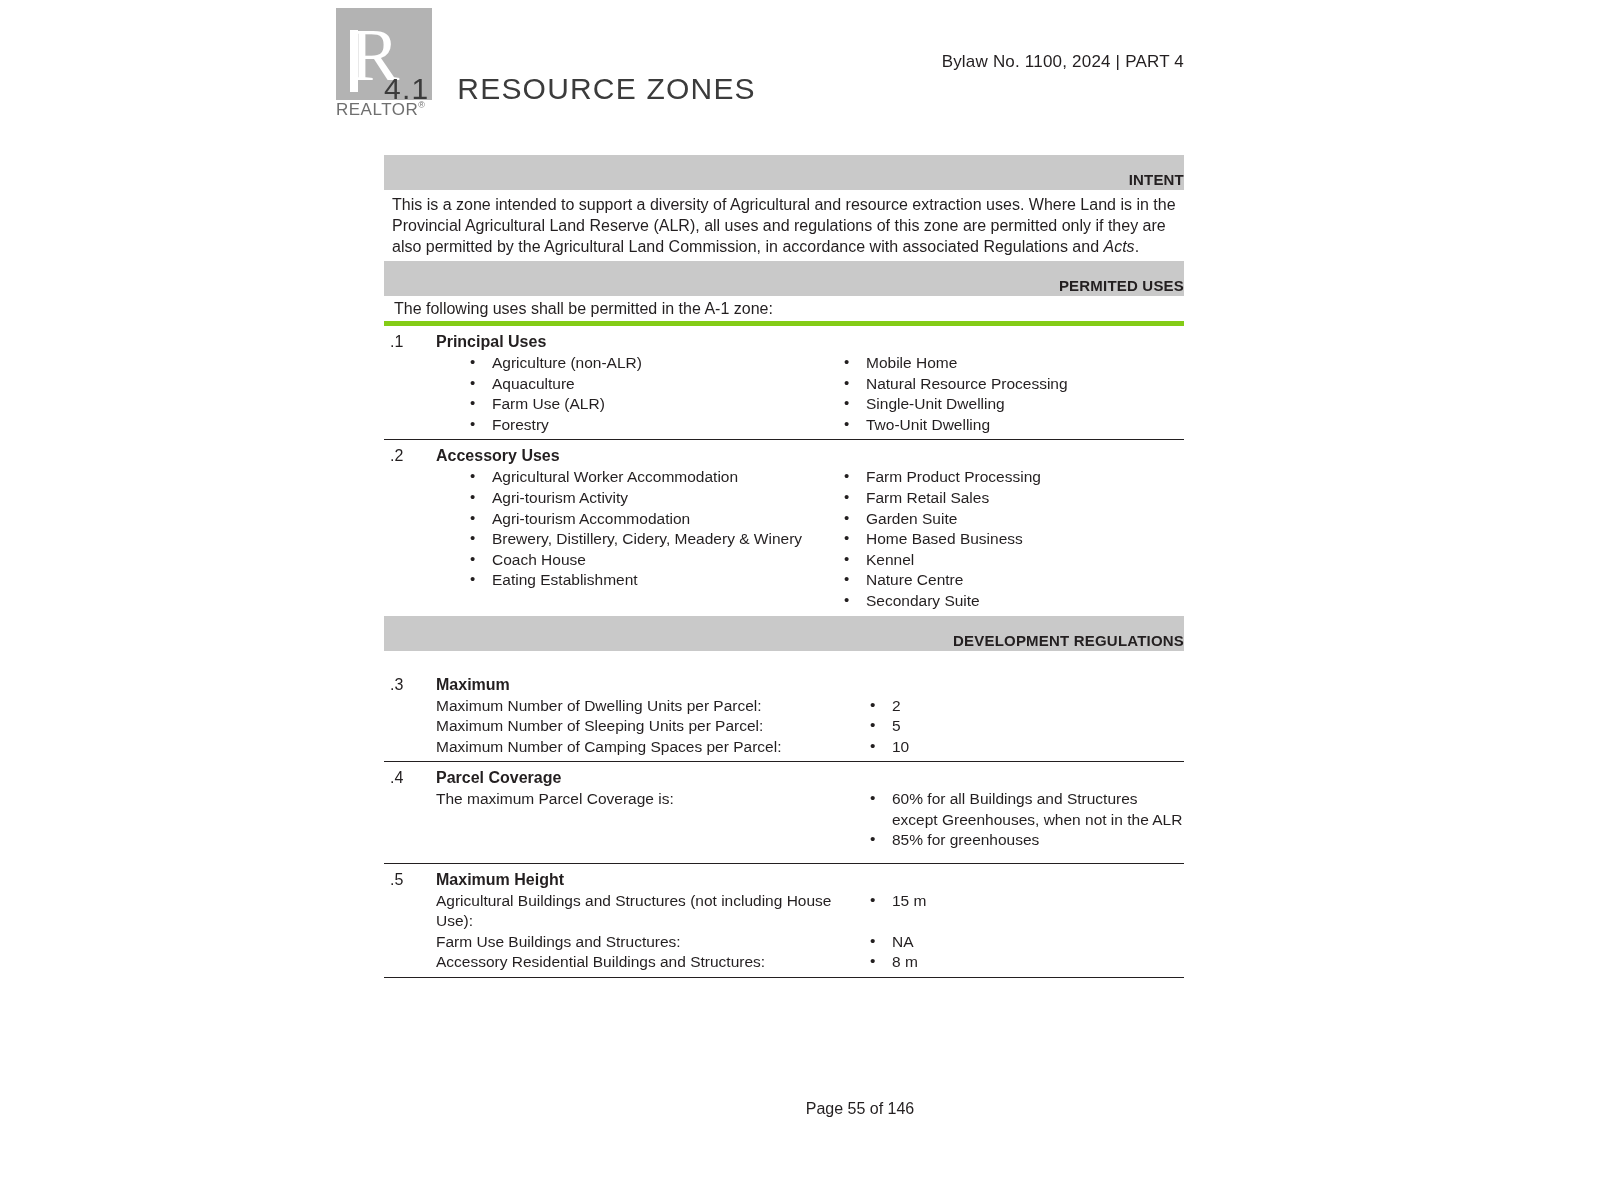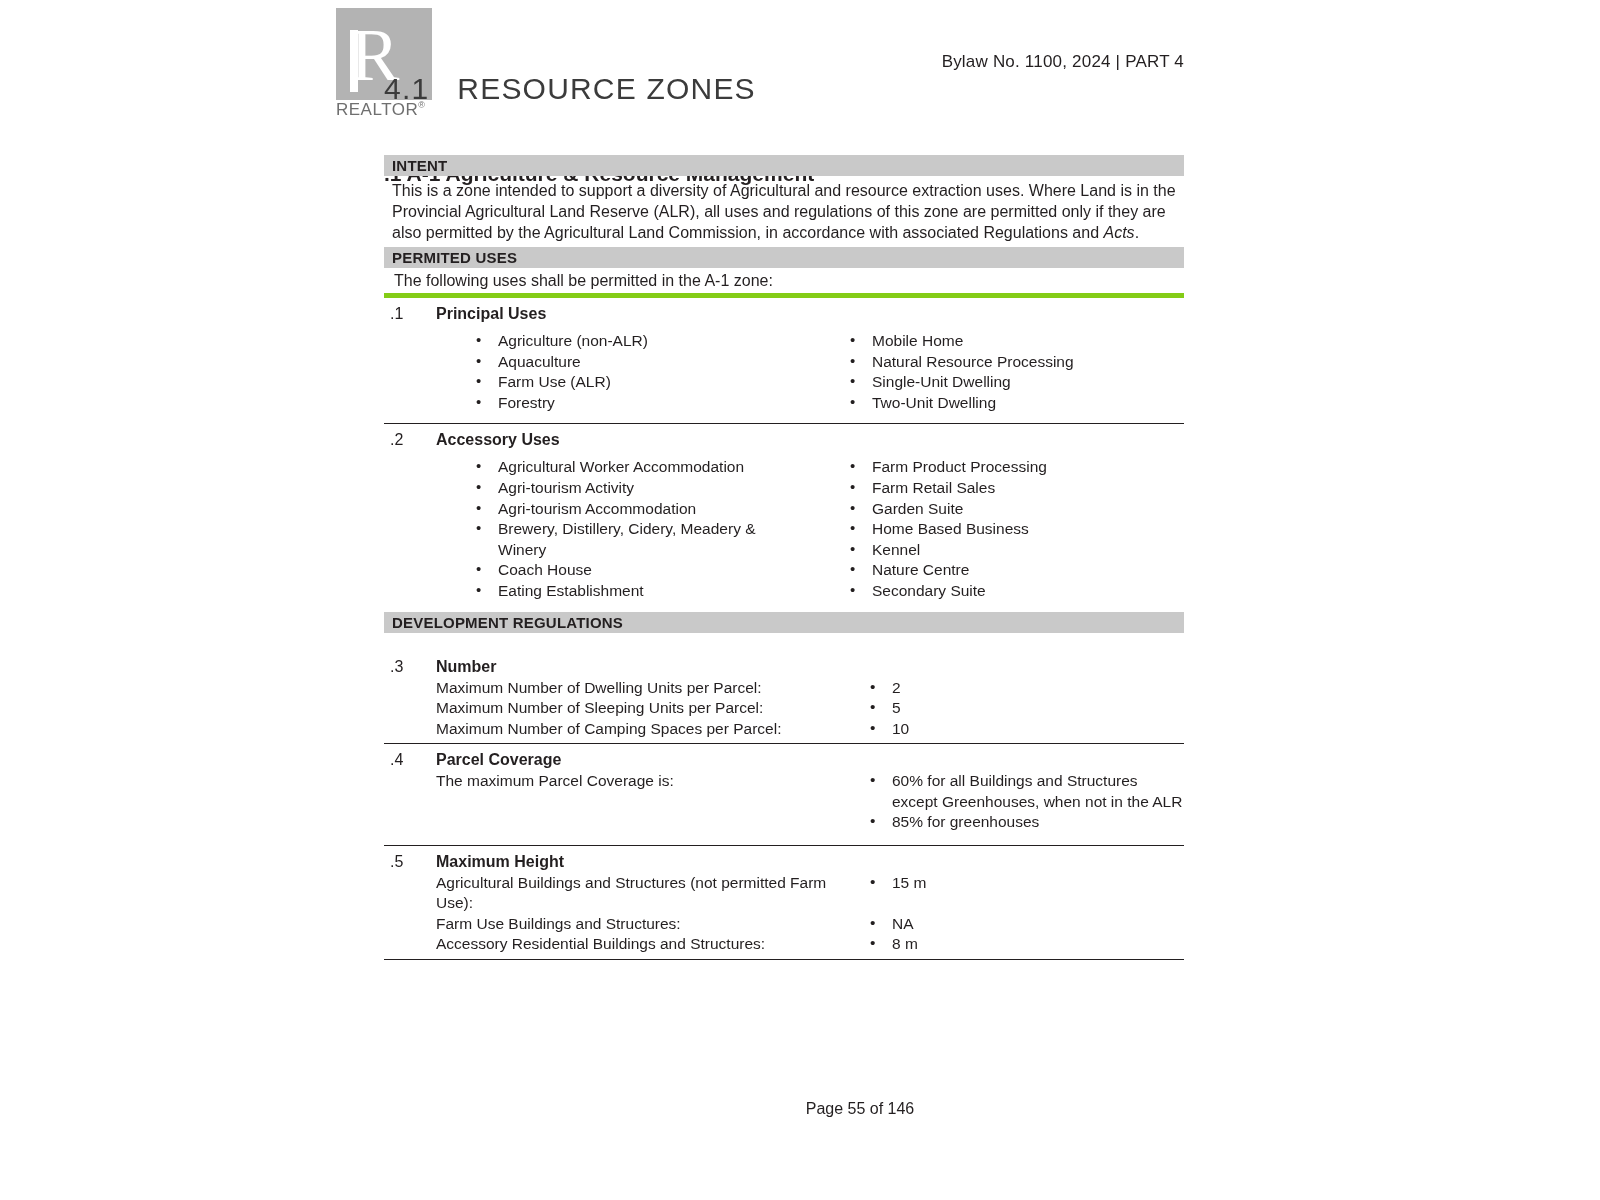--- a/index.html
+++ b/index.html
@@ -104,22 +104,23 @@
     position: absolute;
     left: 384px;
     top: 155px;
     width: 800px;
   }
 
   .band {
     background: #c9c9c9;
     font-weight: 700;
     font-size: 15px;
-    padding: 2px 0 2px 8px;
+    padding: 16px 0 2px 8px;
     letter-spacing: 0.2px;
+    text-align: right;
   }
   .intent-text {
     font-size: 16px;
     line-height: 21px;
     padding: 4px 6px 4px 8px;
   }
   .intent-text i { font-style: italic; }
 
   .sub-note {
     font-size: 16px;
@@ -149,21 +150,21 @@
     padding-bottom: 2px;
   }
 
   .cols {
     display: flex;
   }
   .col { width: 50%; }
 
   ul.bul {
     list-style: none;
-    margin: 6px;
+    margin: 0;
     padding: 0;
   }
   ul.bul li {
     position: relative;
     font-size: 15.5px;
     line-height: 20.6px;
     padding-left: 56px;
   }
   ul.bul li:before {
     content: "\2022";
@@ -297,21 +298,21 @@
         </div>
       </div>
     </div>
 
     <div class="band">DEVELOPMENT REGULATIONS</div>
     <div class="spacer-md"></div>
 
     <div class="row">
       <div class="num">.3</div>
       <div class="rowbody">
-        <div class="sec-title">Number</div>
+        <div class="sec-title">Maximum</div>
         <div class="lv">
           <div class="lab">Maximum Number of Dwelling Units per Parcel:</div>
           <div class="val">2</div>
         </div>
         <div class="lv">
           <div class="lab">Maximum Number of Sleeping Units per Parcel:</div>
           <div class="val">5</div>
         </div>
         <div class="lv">
           <div class="lab">Maximum Number of Camping Spaces per Parcel:</div>
@@ -334,21 +335,21 @@
         </div>
         <div class="spacer-sm"></div>
       </div>
     </div>
 
     <div class="row">
       <div class="num">.5</div>
       <div class="rowbody">
         <div class="sec-title">Maximum Height</div>
         <div class="lv tall">
-          <div class="lab">Agricultural Buildings and Structures (not permitted Farm Use):</div>
+          <div class="lab">Agricultural Buildings and Structures (not including House Use):</div>
           <div class="val">15 m</div>
         </div>
         <div class="lv">
           <div class="lab">Farm Use Buildings and Structures:</div>
           <div class="val">NA</div>
         </div>
         <div class="lv">
           <div class="lab">Accessory Residential Buildings and Structures:</div>
           <div class="val">8 m</div>
         </div>

